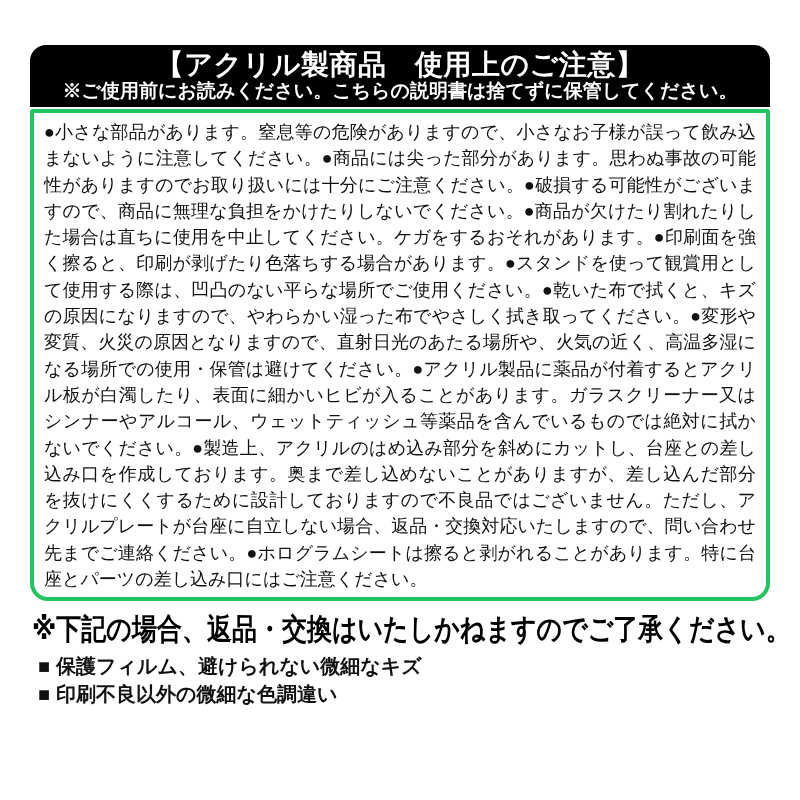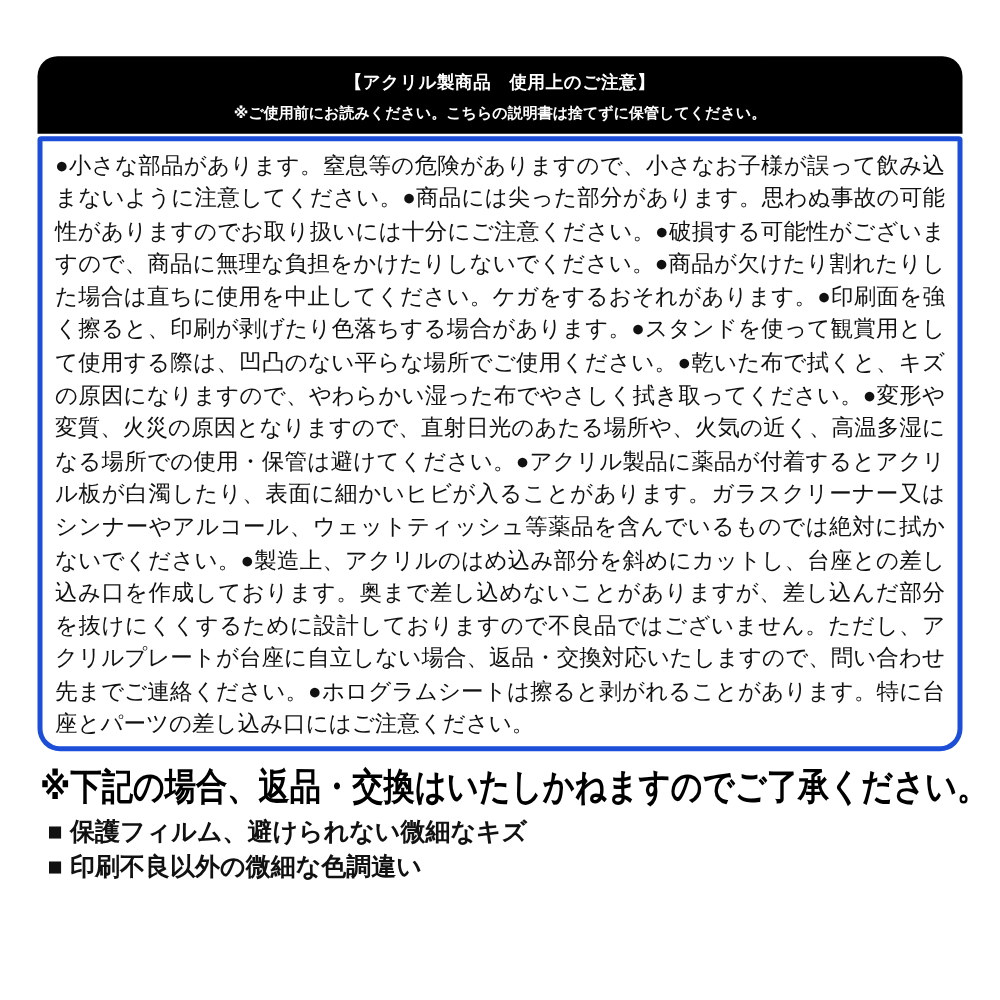--- a/index.html
+++ b/index.html
@@ -24,43 +24,45 @@
     width: 740px;
     height: 62px;
     box-sizing: border-box;
     background: #000000;
     border-radius: 16px 16px 0 0;
     color: #ffffff;
     text-align: center;
     padding-top: 5px;
   }
   .header-title {
-    font-size: 14px;
+    font-size: 28px;
     font-weight: bold;
     line-height: 30px;
     letter-spacing: 0.5px;
     white-space: nowrap;
+    font-family: Liberation Serif, serif;
   }
   .header-subtitle {
-    font-size: 12px;
+    font-size: 19px;
     font-weight: bold;
     line-height: 21px;
     letter-spacing: 0;
     white-space: nowrap;
+    font-family: Liberation Serif, serif;
   }
   
   .warnings-box {
     position: absolute;
     left: 30px;
     top: 109px;
     width: 740px;
     height: 492px;
     box-sizing: border-box;
     background: #ffffff;
-    border: 4px solid #1d4ed8;
+    border: 4px solid #22c55e;
     border-radius: 3px 3px 18px 18px;
     padding: 6px 10px;
     overflow: hidden;
   }
   .warnings-text {
     margin: 0;
     font-size: 18px;
     line-height: 26.3px;
     font-weight: 500;
     text-align: justify;

